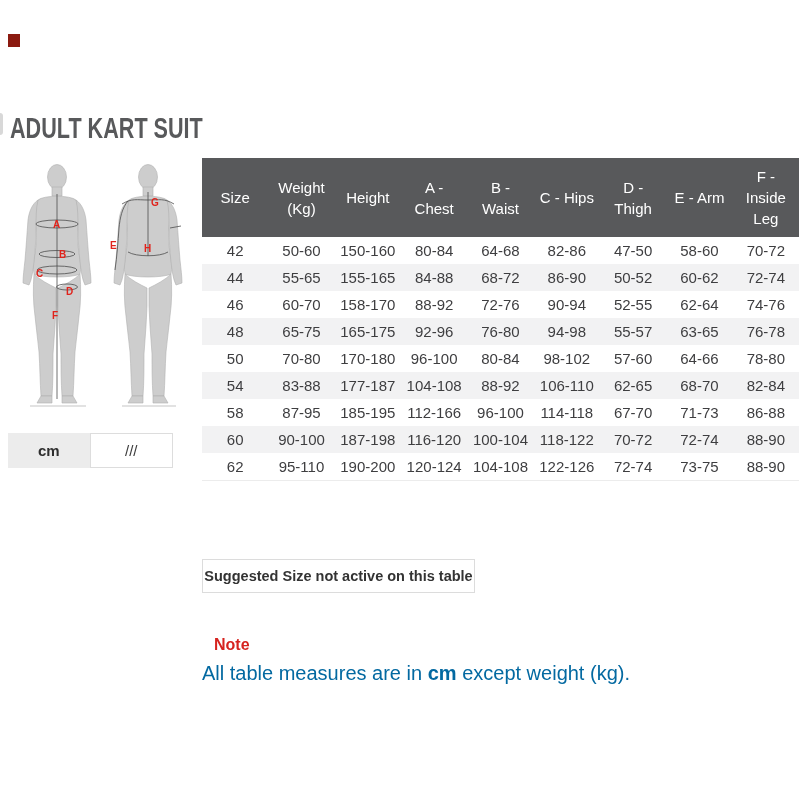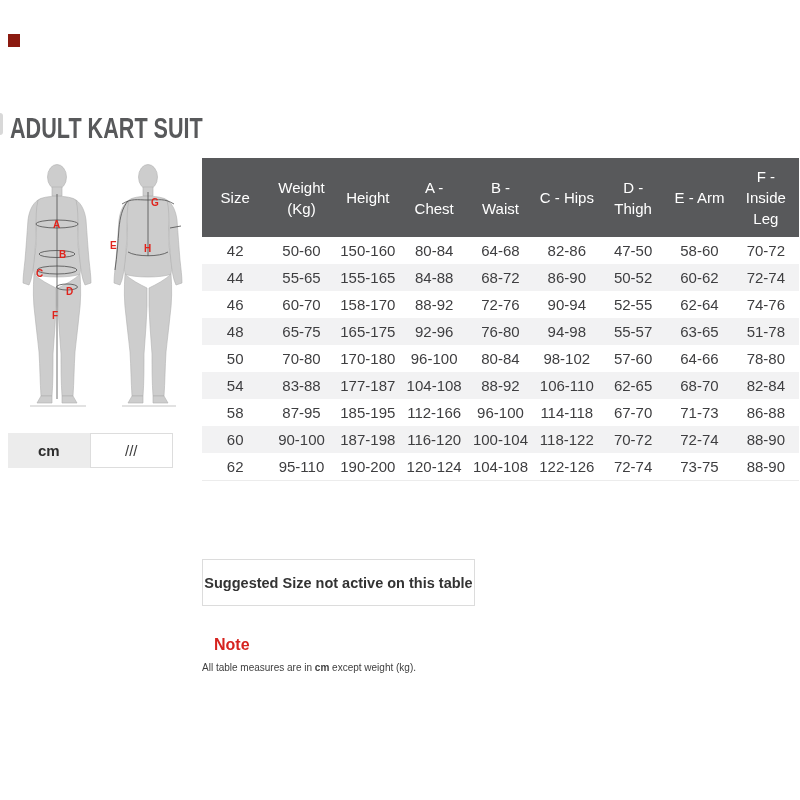--- a/index.html
+++ b/index.html
@@ -56,31 +56,31 @@
   .size-table th{
     background:var(--header-bg);color:#fff;font-weight:normal;
     text-align:center;vertical-align:middle;line-height:21px;padding:4px 2px;
   }
   .size-table td{
     text-align:center;color:var(--cell-text);height:27px;padding:0 2px;
   }
   .size-table tbody tr:nth-child(even){background:var(--row-alt);}
   .size-table tbody{border-bottom:1px solid #ececec;}
   .suggested-box{
-    position:absolute;left:202px;top:559px;width:273px;height:47px;
+    position:absolute;left:202px;top:559px;width:273px;height:34px;
     border:1px solid #dcdcdc;background:#fff;
     display:flex;align-items:center;justify-content:center;
     font-size:14.5px;font-weight:bold;color:#333;
   }
   .note-heading{
     position:absolute;left:202px;top:624px;margin:12px;
     font-size:16px;font-weight:bold;color:var(--note-red);
   }
   .measures-note{
-    position:absolute;left:202px;top:662px;font-size:10px;color:#404040;text-align:center;
+    position:absolute;left:202px;top:662px;font-size:20px;color:#0369a1;text-align:center;
   }
   .measures-note .b{font-weight:bold;}
 </style>
 </head>
 <body>
 
 <div class="logo-square"></div>
 <div class="edge-sliver"></div>
 
 <h1 class="page-title">ADULT KART SUIT</h1>
@@ -191,21 +191,21 @@
       </tr>
       <tr>
         <td>48</td>
         <td>65-75</td>
         <td>165-175</td>
         <td>92-96</td>
         <td>76-80</td>
         <td>94-98</td>
         <td>55-57</td>
         <td>63-65</td>
-        <td>51-78</td>
+        <td>76-78</td>
       </tr>
       <tr>
         <td>50</td>
         <td>70-80</td>
         <td>170-180</td>
         <td>96-100</td>
         <td>80-84</td>
         <td>98-102</td>
         <td>57-60</td>
         <td>64-66</td>

